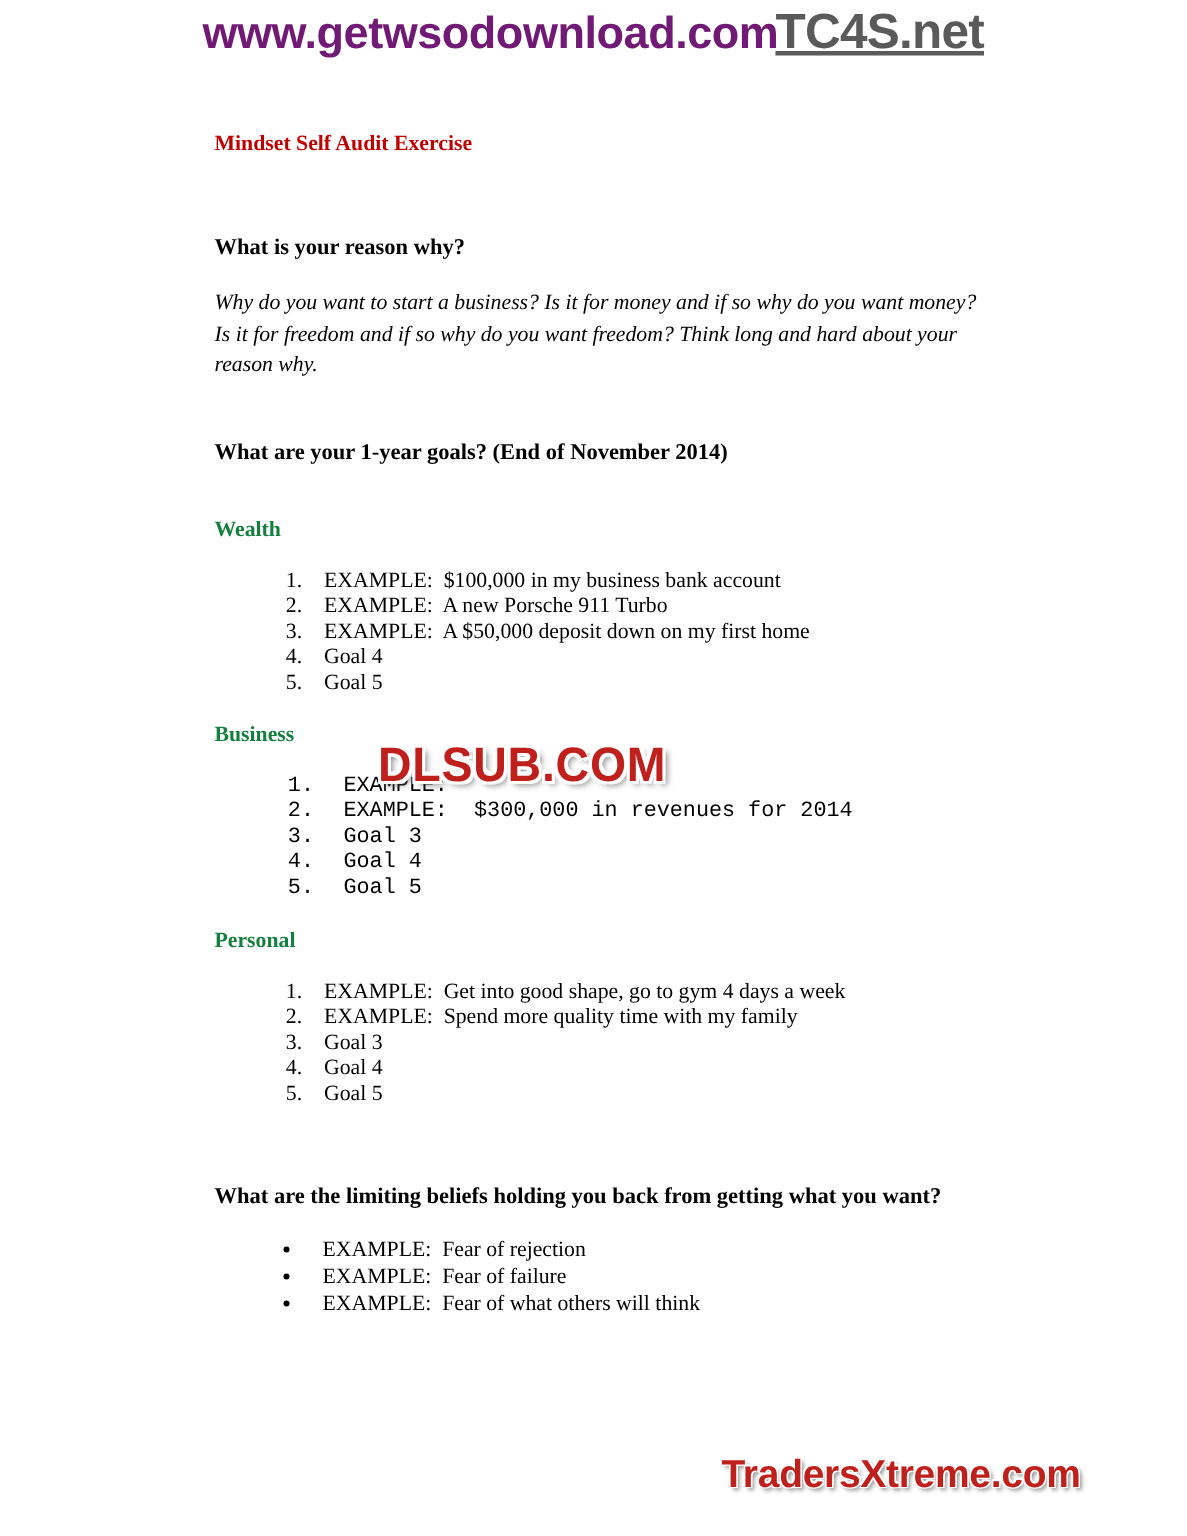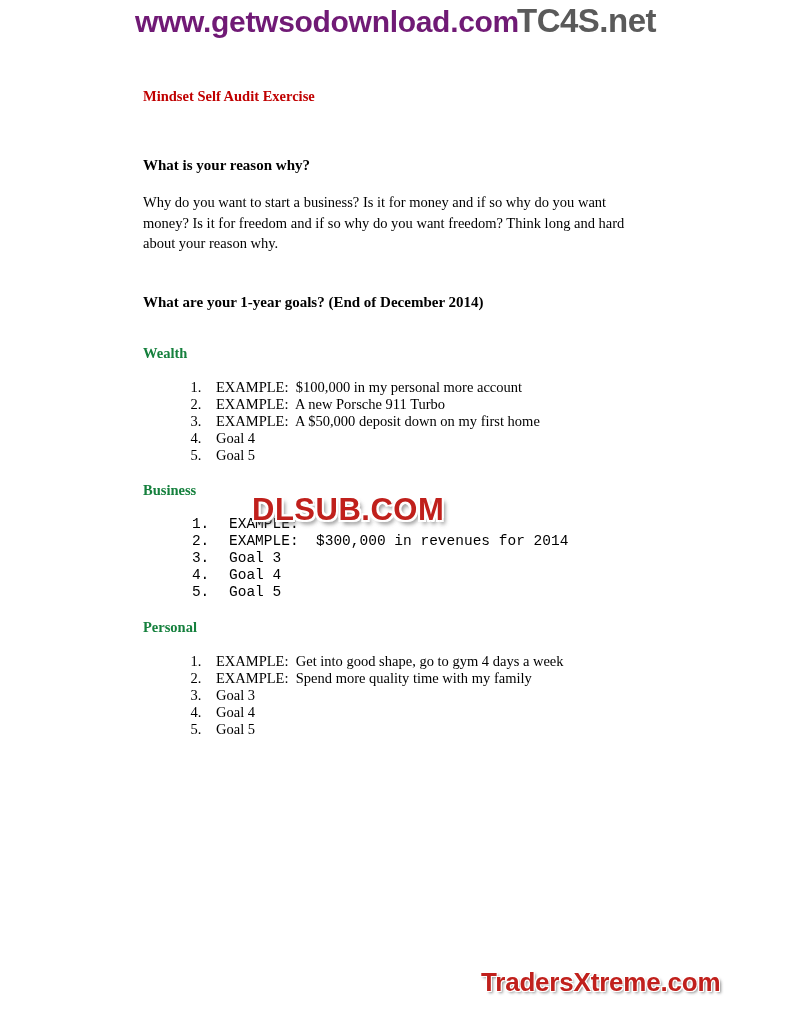--- a/index.html
+++ b/index.html
@@ -34,20 +34,21 @@
     text-shadow: 1px 1px 0 #ffffff, -1px -1px 0 #ffffff;
   }
   .wm-top .wm-b {
     font-family: "Liberation Sans", sans-serif;
     font-size: 33px;
     font-weight: 700;
     color: #5a5a5a;
     letter-spacing: -0.5px;
     text-shadow: 1px 1px 1px #ffffff, -1px 0 1px #ffffff;
     margin-left: -2px;
+    text-decoration: underline;
   }
 
   .wm-mid {
     position: absolute;
     top: 492px;
     left: 252px;
     font-family: "Liberation Sans", sans-serif;
     font-size: 31px;
     font-weight: 700;
     color: #c0201c;
@@ -104,20 +105,21 @@
     font-family: "Liberation Serif", serif;
     text-align: right;
   }
   .sub-heading {
     font-size: 14.5px;
     font-weight: 700;
     color: #15803d;
   }
   .italic-para {
     font-size: 14.5px;
+    font-style: italic;
     color: #000000;
     line-height: 1.42;
     width: 510px;
   }
 
   .abs { position: absolute; }
 
   ol.goal-list {
     margin: 0;
     padding: 0 0 0 62px;
@@ -144,25 +146,25 @@
 <body>
 
 <div class="page">
 
   <div class="doc-title">Mindset Self Audit Exercise</div>
 
   <div class="abs q-heading" style="left:143px; top:157px;">What is your reason why?</div>
 
   <div class="abs italic-para" style="left:143px; top:192px;">Why do you want to start a business?  Is it for money and if so why do you want money?  Is it for freedom and if so why do you want freedom?  Think long and hard about your reason why.</div>
 
-  <div class="abs q-heading" style="left:143px; top:294px;">What are your 1-year goals? (End of December 2014)</div>
+  <div class="abs q-heading" style="left:143px; top:294px;">What are your 1-year goals? (End of November 2014)</div>
 
   <div class="abs sub-heading" style="left:143px; top:345px;">Wealth</div>
   <ol class="goal-list abs" style="left:143px; top:379px;">
-    <li><span class="li-text">EXAMPLE:  $100,000 in my personal more account</span></li>
+    <li><span class="li-text">EXAMPLE:  $100,000 in my business bank account</span></li>
     <li><span class="li-text">EXAMPLE:  A new Porsche 911 Turbo</span></li>
     <li><span class="li-text">EXAMPLE:  A $50,000 deposit down on my first home</span></li>
     <li><span class="li-text">Goal 4</span></li>
     <li><span class="li-text">Goal 5</span></li>
   </ol>
 
   <div class="abs sub-heading" style="left:143px; top:482px;">Business</div>
   <ol class="goal-list abs" style="left:156px; top:516px;font-family:Liberation Mono, monospace;">
     <li><span class="li-text">EXAMPLE:</span></li>
     <li><span class="li-text">EXAMPLE:  $300,000 in revenues for 2014</span></li>
@@ -173,20 +175,26 @@
 
   <div class="abs sub-heading" style="left:143px; top:619px;">Personal</div>
   <ol class="goal-list abs" style="left:143px; top:653px;">
     <li><span class="li-text">EXAMPLE:  Get into good shape, go to gym 4 days a week</span></li>
     <li><span class="li-text">EXAMPLE:  Spend more quality time with my family</span></li>
     <li><span class="li-text">Goal 3</span></li>
     <li><span class="li-text">Goal 4</span></li>
     <li><span class="li-text">Goal 5</span></li>
   </ol>
 
+  <div class="abs q-heading" style="left:143px; top:790px;">What are the limiting beliefs holding you back from getting what you want?</div>
+  <ul class="belief-list abs" style="left:143px; top:825px;">
+    <li><span class="li-text">EXAMPLE:  Fear of rejection</span></li>
+    <li><span class="li-text">EXAMPLE:  Fear of failure</span></li>
+    <li><span class="li-text">EXAMPLE:  Fear of what others will think</span></li>
+  </ul>
 
 </div>
 
 <div class="wm-top">
   <span class="wm-a">www.getwsodownload.com</span><span class="wm-b">TC4S.net</span>
 </div>
 
 <div class="wm-mid">DLSUB.COM</div>
 
 <div class="wm-bottom">TradersXtreme.com</div>

